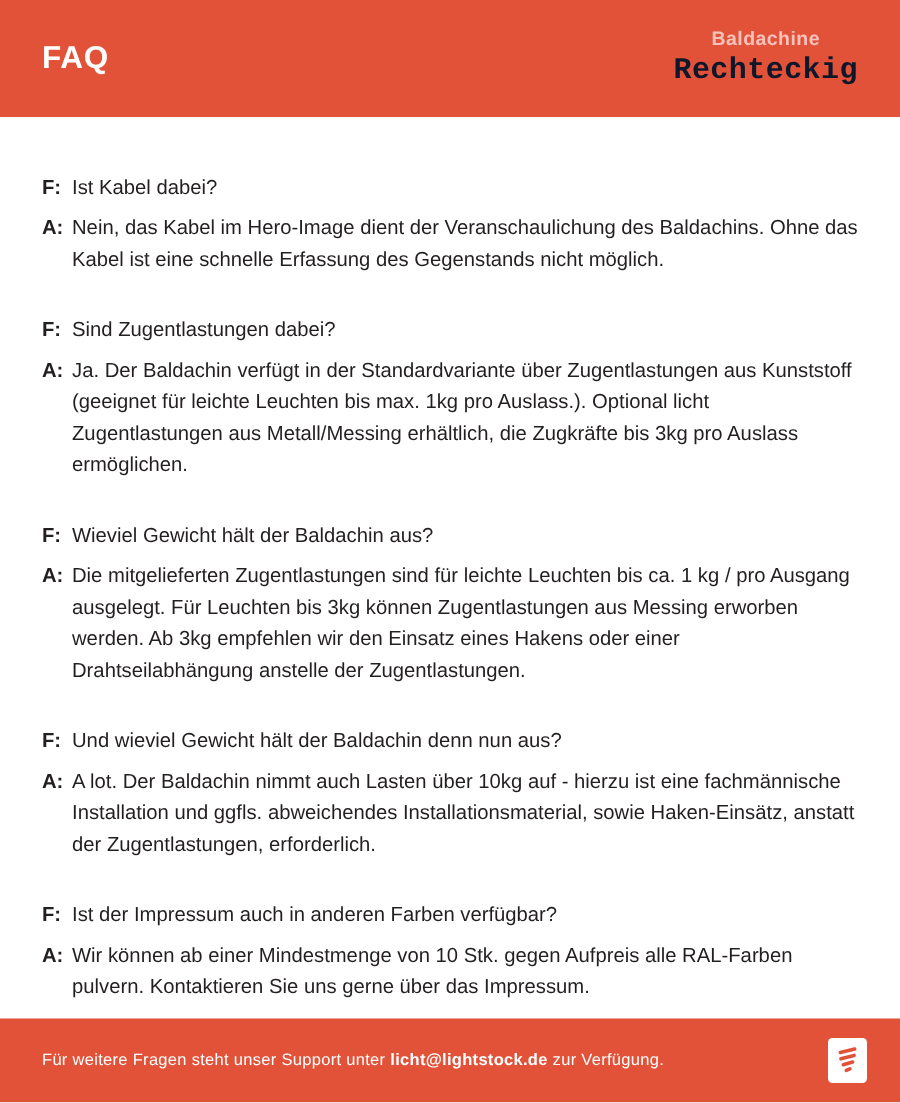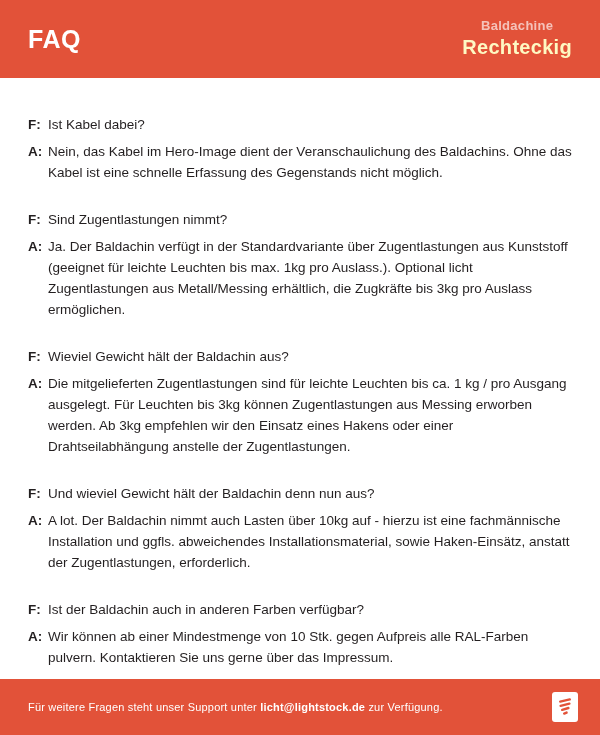--- a/index.html
+++ b/index.html
@@ -20,38 +20,39 @@
     height: 78px;
     background: #E25239;
     display: flex;
     align-items: center;
     justify-content: space-between;
     padding: 0 28px;
   }
   .header .faq-title {
     color: #ffffff;
     font-weight: bold;
-    font-size: 25px;
+    font-size: 21px;
     letter-spacing: 0.5px;
   }
   .header .product-block {
     text-align: center;
     line-height: 1.25;
   }
   .header .category {
     color: rgba(255,255,255,0.65);
     font-size: 13px;
     font-weight: bold;
     letter-spacing: 0.3px;
   }
   .header .product {
-    color: #fef9c3;
+    color: #0f172a;
     font-size: 20px;
     font-weight: bold;
     letter-spacing: 0.3px;
+    font-family: Liberation Mono, monospace;
   }
 
   
   .main {
     padding: 36px 28px 0 28px;
   }
   .qa { margin-bottom: 26px; }
   .row {
     display: flex;
     font-size: 13.5px;
@@ -116,21 +117,21 @@
       </div>
       <div class="row a-row">
         <span class="label">A:</span>
         <span class="text">Nein, das Kabel im Hero-Image dient der Veranschaulichung des Baldachins. Ohne das Kabel ist eine schnelle Erfassung des Gegenstands nicht möglich.</span>
       </div>
     </div>
 
     <div class="qa">
       <div class="row q-row">
         <span class="label">F:</span>
-        <span class="text">Sind Zugentlastungen nimmt?</span>
+        <span class="text">Sind Zugentlastungen dabei?</span>
       </div>
       <div class="row a-row">
         <span class="label">A:</span>
         <span class="text">Ja. Der Baldachin verfügt in der Standardvariante über Zugentlastungen aus Kunststoff (geeignet für leichte Leuchten bis max. 1kg pro Auslass.). Optional licht Zugentlastungen aus Metall/Messing erhältlich, die Zugkräfte bis 3kg pro Auslass ermöglichen.</span>
       </div>
     </div>
 
     <div class="qa">
       <div class="row q-row">
         <span class="label">F:</span>
@@ -149,21 +150,21 @@
       </div>
       <div class="row a-row">
         <span class="label">A:</span>
         <span class="text">A lot. Der Baldachin nimmt auch Lasten über 10kg auf - hierzu ist eine fachmännische Installation und ggfls. abweichendes Installationsmaterial, sowie Haken-Einsätz, anstatt der Zugentlastungen, erforderlich.</span>
       </div>
     </div>
 
     <div class="qa">
       <div class="row q-row">
         <span class="label">F:</span>
-        <span class="text">Ist der Baldachin auch in anderen Farben verfügbar?</span>
+        <span class="text">Ist der Impressum auch in anderen Farben verfügbar?</span>
       </div>
       <div class="row a-row">
         <span class="label">A:</span>
         <span class="text">Wir können ab einer Mindestmenge von 10 Stk. gegen Aufpreis alle RAL-Farben pulvern. Kontaktieren Sie uns gerne über das Impressum.</span>
       </div>
     </div>
 
   </div>
 
   <div class="footer">

